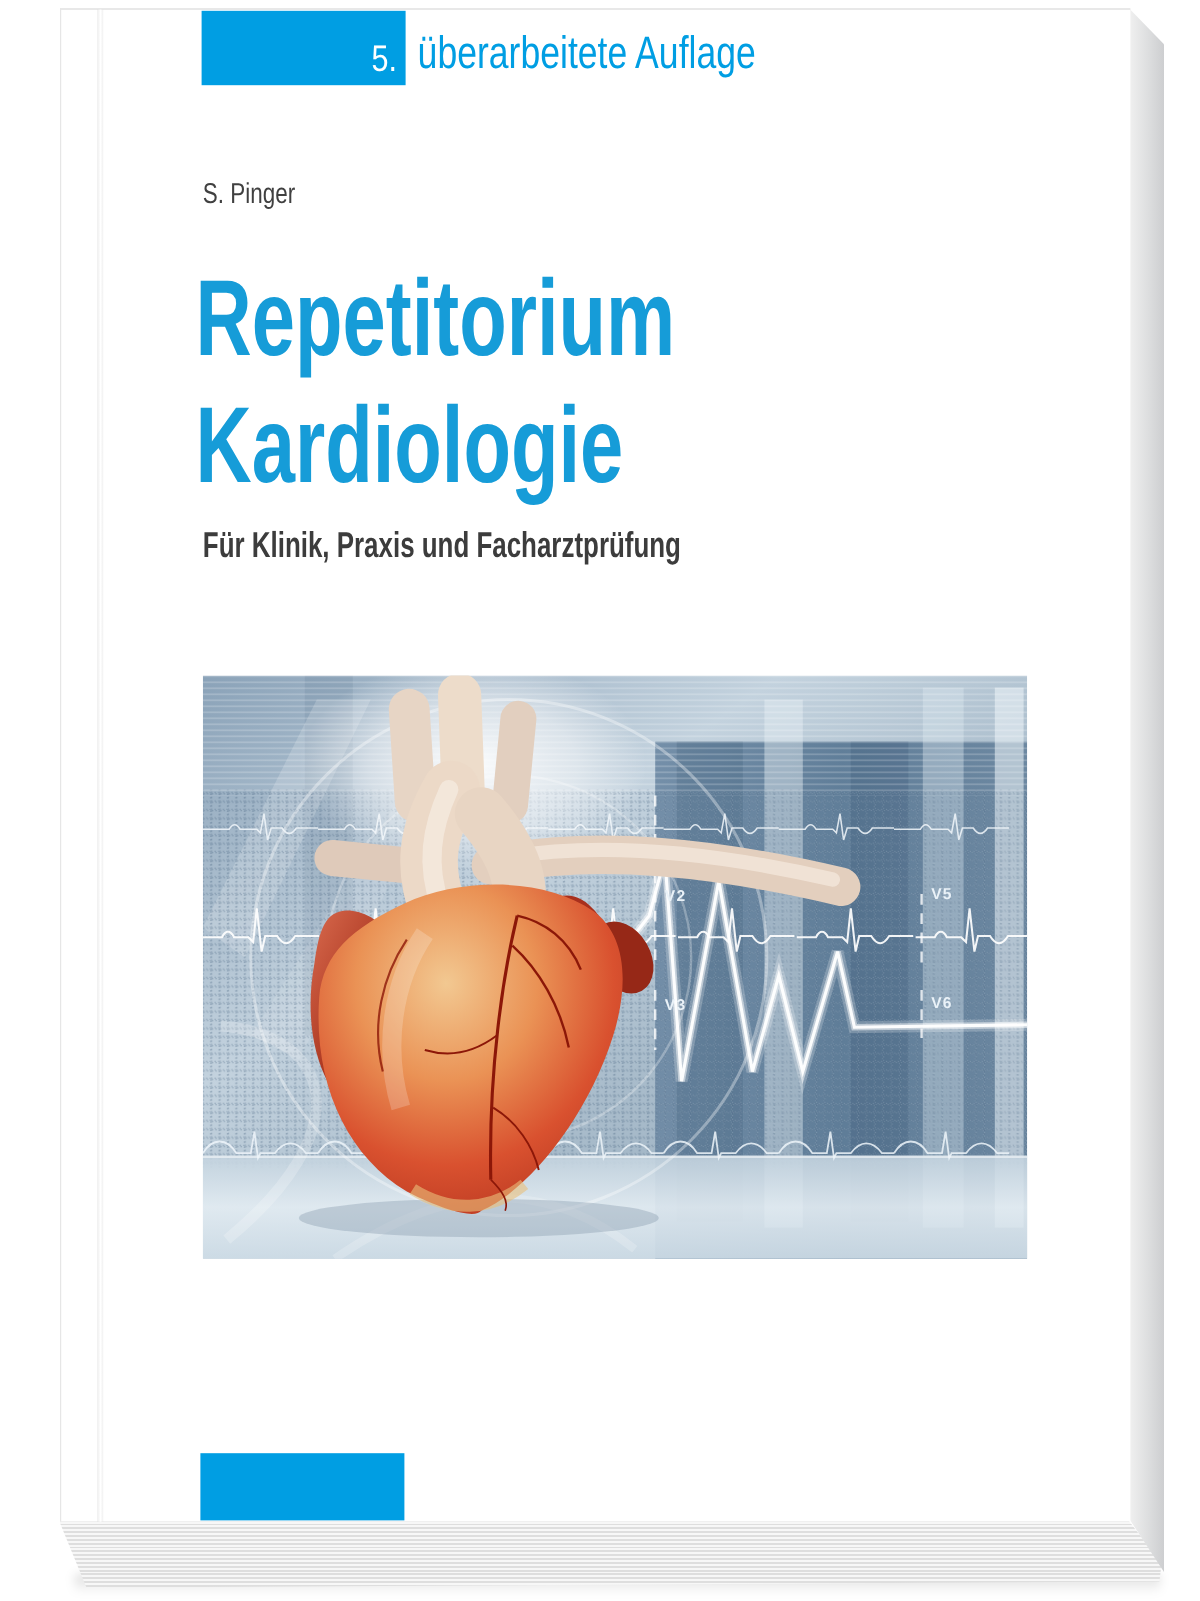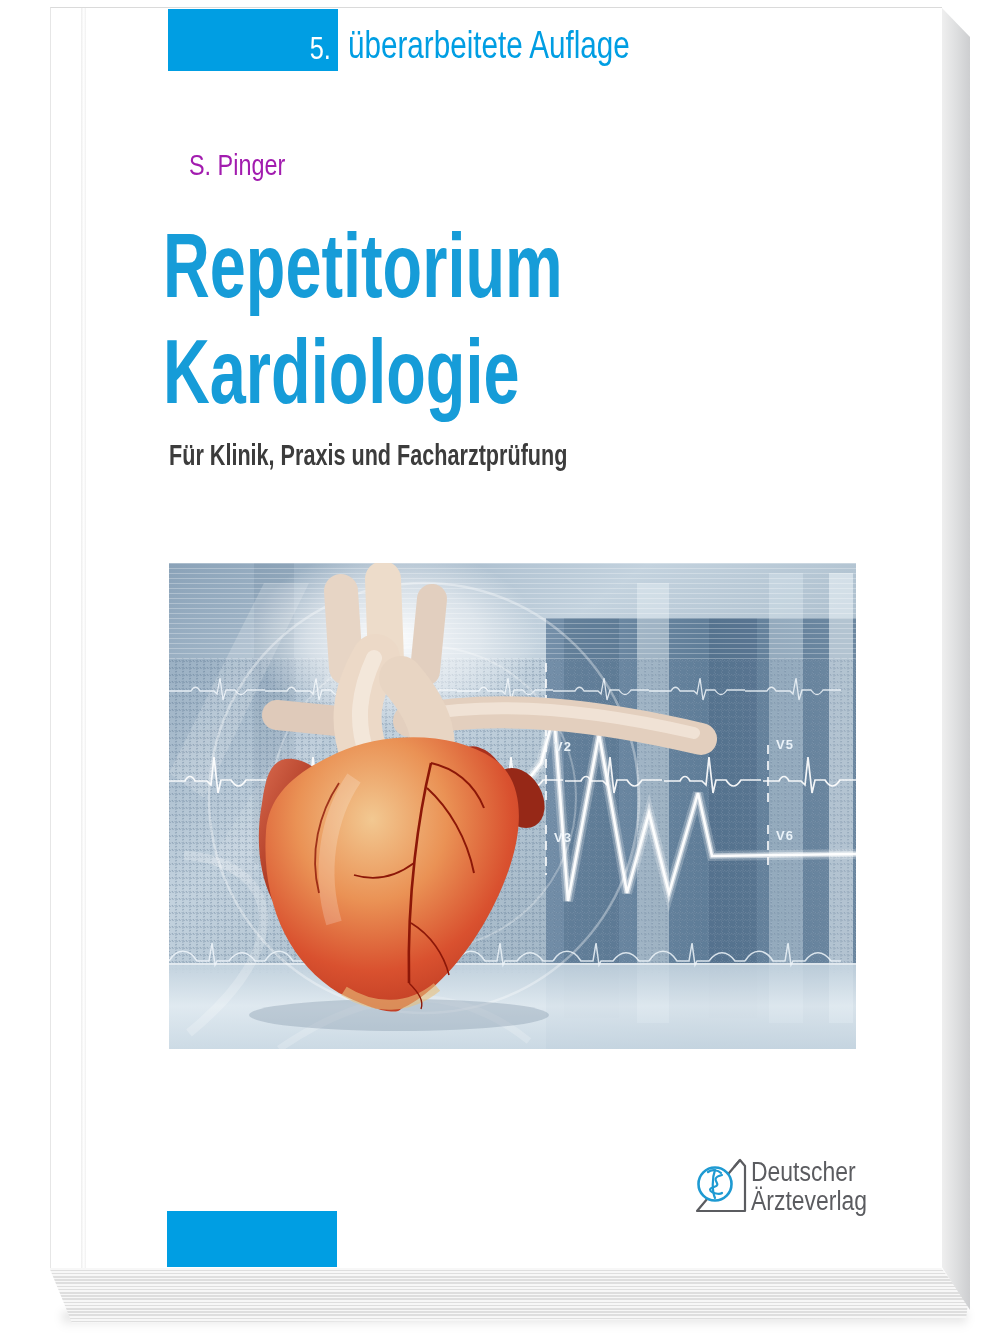--- a/index.html
+++ b/index.html
@@ -19,21 +19,21 @@
     background:repeating-linear-gradient(180deg,#f7f7f7 0 1.6px,#dedede 1.6px 3.2px);
     border-top:1px solid #c9c9c9;
     clip-path:polygon(0 0,97% 0,100% 64%,99.8% 91%,2.4% 100%,0 4%);}
   
   .narrow{display:inline-block;transform:scaleX(.78);transform-origin:0 50%;white-space:nowrap;}
   .narrow-r{display:inline-block;transform:scaleX(.82);transform-origin:100% 50%;white-space:nowrap;}
   .edition-row{position:absolute;left:117px;top:1px;height:62px;display:flex;align-items:stretch;}
   .edition-box{width:170px;background:#009EE3;display:flex;justify-content:flex-end;align-items:flex-end;
     padding:0 7px 4px 0;box-sizing:border-box;color:#fff;font-size:31px;}
   .edition-label{color:#009EE3;font-size:38px;display:flex;align-items:flex-end;padding:0 0 4px 10px;}
-  .author{position:absolute;left:118px;top:140px;font-size:30px;color:#a21caf;margin-left:20px;}
+  .author{position:absolute;left:118px;top:140px;font-size:24px;color:#404040;}
   .title{position:absolute;left:112px;top:205px;font-size:90px;line-height:106px;font-weight:bold;
     color:#169CD8;transform:scaleX(.72);transform-origin:0 0;white-space:nowrap;}
   .subtitle{position:absolute;left:118px;top:430px;font-size:30px;font-weight:bold;color:#3c3c3c;
     transform:scaleX(.72);transform-origin:0 0;white-space:nowrap;}
   .hero{position:absolute;left:118px;top:555px;width:687px;height:486px;}
   .accent-box-bottom{position:absolute;left:116px;top:1203px;width:170px;height:56px;background:#009EE3;}
   
   .logo{position:absolute;left:638px;top:1143px;width:250px;height:80px;}
   .logo-icon{position:absolute;left:0;top:2px;width:62px;height:66px;}
   .logo-text{position:absolute;left:62px;top:7px;font-size:27px;line-height:29px;color:#5B5C60;
@@ -229,32 +229,14 @@
           <path d="M245,300 C225,315 205,318 185,312" stroke-width="1.6"></path>
           <path d="M242,360 C262,372 275,392 280,412" stroke-width="1.6"></path>
           <path d="M170,220 C150,250 140,290 150,330" stroke-width="1.8" opacity="0.8"></path>
           <path d="M240,420 C250,430 255,438 252,446" stroke-width="1.4"></path>
         </g>
       </g>
     </svg>
 
     <div class="accent-box-bottom"></div>
 
-    <div class="logo">
-      <svg class="logo-icon" viewBox="0 0 62 66">
-        <g fill="none" stroke="#5B5C60" stroke-width="2.2" stroke-linejoin="round">
-          <path d="M8,58 L56,58 L56,13 L51,7 L8,58 Z"></path>
-          <path d="M51,7 L45,14"></path>
-        </g>
-        <circle cx="26" cy="31" r="16.5" fill="#ffffff" stroke="#1E9AD2" stroke-width="2.6"></circle>
-        <g fill="none" stroke="#1E9AD2" stroke-width="2.2" stroke-linecap="round">
-          <path d="M26,17 C23,25 23,38 26,45"></path>
-          <path d="M19,19 C23,16 29,17 32,20"></path>
-          <path d="M33,22 C18,26 35,31 25,34 C14,37 29,43 33,40"></path>
-        </g>
-      </svg>
-      <div class="logo-text">
-        <div>Deutscher</div>
-        <div>Ärzteverlag</div>
-      </div>
-    </div>
   </div>
 </div>
 
 </body></html>

